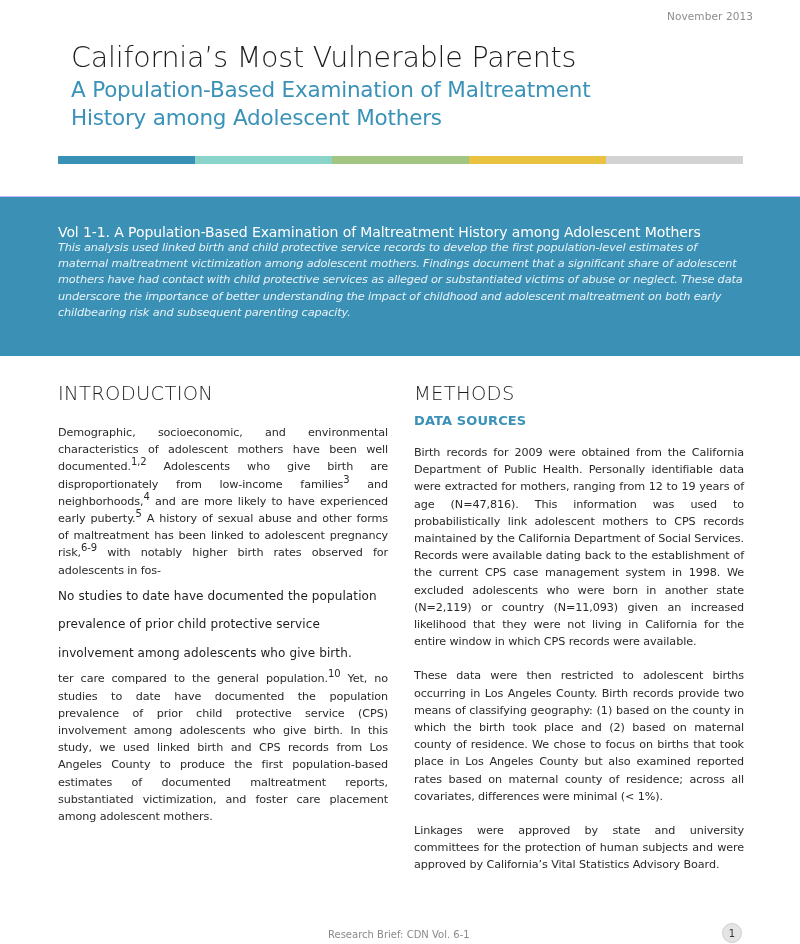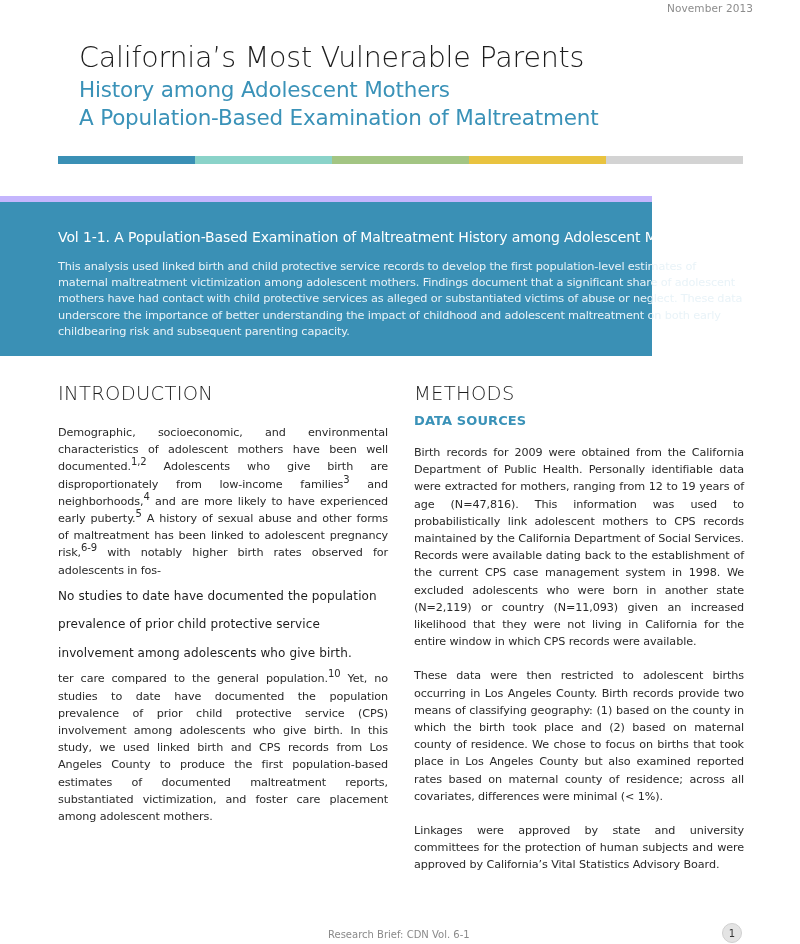--- a/index.html
+++ b/index.html
@@ -1,30 +1,30 @@
 <!DOCTYPE html>
 <html><head>
   <meta charset="utf-8">
   <style>
     * { box-sizing: border-box; margin: 0; padding: 0; }
     html, body { width: 800px; height: 944px; background: #ffffff; overflow: hidden; }
     body { position: relative; font-family: "DejaVu Sans", "Liberation Sans", sans-serif; color: #222; }
 
-    .date { position: absolute; top: 2px; right: 47px; font-size: 10.5px; color: #8c8c8c; letter-spacing: 0.1px; }
+    .date { position: absolute; top: 10px; right: 47px; font-size: 10.5px; color: #8c8c8c; letter-spacing: 0.1px; }
 
-    .title-block { position: absolute; left: 71px; top: 40px; width: 680px; margin-left: 8px; }
+    .title-block { position: absolute; left: 71px; top: 40px; width: 680px; }
     .title-main { font-size: 28.5px; font-weight: 300; color: #1d1d1d; line-height: 36px; letter-spacing: -0.2px; }
     .title-sub { font-size: 21.5px; color: #3a92b8; line-height: 28px; letter-spacing: -0.2px; }
 
     .color-bar { position: absolute; left: 58px; top: 156px; width: 685px; height: 8px; display: flex; }
     .color-bar .seg { flex: 1; height: 100%; }
 
-    .banner { position: absolute; left: 0; top: 196px; width: 652px; height: 160px; background: #3a90b5; border-top: 6px solid #c4b5fd; }
+    .banner { position: absolute; left: 0; top: 196px; width: 800px; height: 160px; background: #3a90b5; border-top: 1px solid #c4b5fd; }
     .banner-title { position: absolute; left: 58px; top: 27px; font-size: 14px; color: #ffffff; letter-spacing: -0.1px; white-space: nowrap; }
-    .banner-text { position: absolute; left: 58px; top: 57px; width: 690px; font-size: 11.3px; line-height: 16.2px; color: #e9f3f8; letter-spacing: -0.15px; }
+    .banner-text { position: absolute; left: 58px; top: 43px; width: 690px; font-size: 11.3px; line-height: 16.2px; color: #e9f3f8; font-style: italic; letter-spacing: -0.15px; }
 
     .col { position: absolute; top: 380px; width: 330px; }
     .col-left { left: 58px; }
     .col-right { left: 414px; }
     .section-heading { font-size: 19.5px; font-weight: 300; color: #1d1d1d; letter-spacing: 0.3px; line-height: 28px; }
     .sub-heading { font-size: 13px; font-weight: bold; color: #3a92b8; margin-top: 4px; line-height: 18px; letter-spacing: 0.1px; }
     .body-text { font-size: 11.2px; line-height: 17.2px; color: #2a2a2a; text-align: justify; letter-spacing: -0.1px; }
     .body-text sup { font-size: 10px; line-height: 0; vertical-align: super; }
     .intro-p1 { margin-top: 16px; }
     .pullquote { font-size: 12px; line-height: 28.5px; color: #1d1d1d; margin-top: 3px; margin-bottom: 3px; letter-spacing: 0.1px; }
@@ -34,22 +34,22 @@
     .footer-text { position: absolute; left: 328px; top: 929px; font-size: 10px; color: #8a8a8a; }
     .page-num { position: absolute; left: 722px; top: 923px; width: 20px; height: 20px; border-radius: 50%; background: #e4e4e4; border: 1px solid #d0d0d0; font-size: 10px; color: #333; display: flex; align-items: center; justify-content: center; }
   </style>
 </head>
 <body>
 
 <div class="date">November 2013</div>
 
 <div class="title-block">
   <div class="title-main">California’s Most Vulnerable Parents</div>
+  <div class="title-sub">A Population-Based Examination of Maltreatment</div>
   <div class="title-sub">History among Adolescent Mothers</div>
-  <div class="title-sub">A Population-Based Examination of Maltreatment</div>
 </div>
 
 <div class="color-bar">
   <div class="seg" style="background: rgb(58, 144, 181);"></div>
   <div class="seg" style="background: rgb(138, 211, 201);"></div>
   <div class="seg" style="background: rgb(163, 197, 131);"></div>
   <div class="seg" style="background: rgb(233, 195, 63);"></div>
   <div class="seg" style="background: rgb(211, 211, 211);"></div>
 </div>
 

